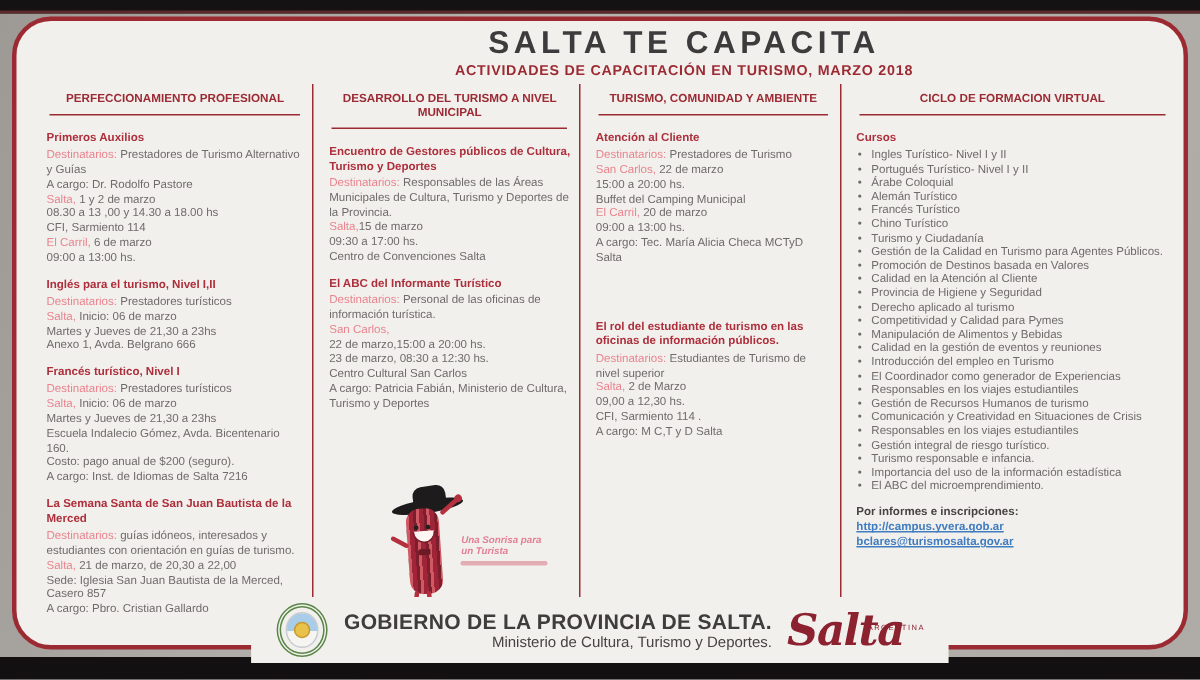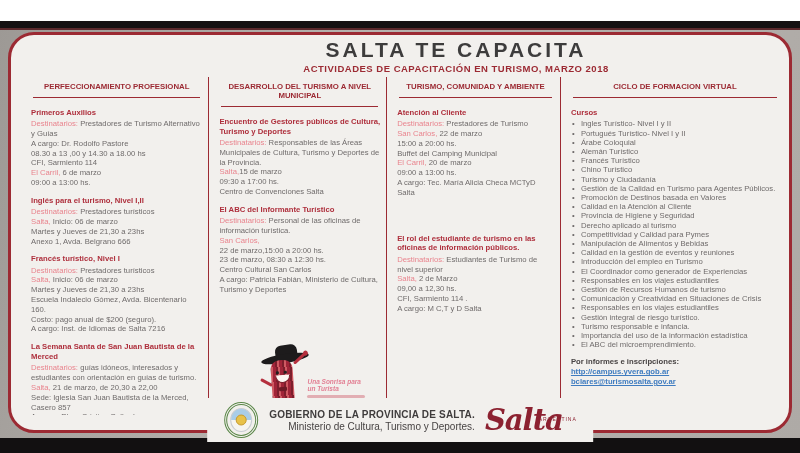--- a/index.html
+++ b/index.html
@@ -1,17 +1,17 @@
 <!DOCTYPE html>
 <html><head>
 <meta charset="utf-8">
 <style>
   html,body { margin:0; padding:0; width:800px; height:453px; overflow:hidden;
               font-family:"Liberation Sans", sans-serif; }
-  .stage { position:absolute; inset:0; background:linear-gradient(105deg,#9d9995,#b7b3af 40%,#aeaaa6);margin-top:21px; }
+  .stage { position:absolute; inset:0; background:linear-gradient(105deg,#9d9995,#b7b3af 40%,#aeaaa6); }
   .letterbox-top { position:absolute; top:0; left:0; right:0; height:7px; background:#151213; border-bottom:2px solid #5c2a2d; z-index:8; }
   .letterbox-bottom { position:absolute; bottom:0; left:0; right:0; height:15px; background:#121011; z-index:3; }
 
   .card { position:absolute; left:8px; right:8px; top:11px; bottom:20px;
           background:#f2f0ed; border:3px solid #9c2a33; border-radius:26px; }
 
   .poster-header { text-align:center; padding:3px 0 0 112px; }
   .poster-title { font-size:21px; font-weight:700; letter-spacing:3px; color:#3d3c3c; line-height:23px; }
   .poster-subtitle { font-size:9.5px; font-weight:700; letter-spacing:.5px; color:#9c2a33; margin-top:2px; }
 
@@ -57,21 +57,21 @@
   
   .footer { position:absolute; left:50%; bottom:11px; transform:translateX(-50%); z-index:6;
             display:flex; align-items:center; gap:10px; background:#f2f0ed; padding:2px 16px; white-space:nowrap; }
   .emblem { position:relative; width:36px; height:40px; flex:0 0 auto; }
   .emblem-ring { position:absolute; inset:2px 1px; border-radius:50%; border:3px double #5a8748; }
   .emblem-core { position:absolute; inset:8px 7px; border-radius:50%; border:1px solid #c8cdd2;
                  background:linear-gradient(#a9cde8 52%, #f6f5f1 52%); }
   .emblem-sun { position:absolute; width:9px; height:9px; border-radius:50%; background:#e8c24a; border:1px solid #c79a2e;
                 left:50%; top:50%; transform:translate(-50%,-50%); }
   .gov-text { text-align:right; }
-  .gov-line1 { font-size:10px; font-weight:700; color:#3f3c3c; letter-spacing:.2px; }
+  .gov-line1 { font-size:14px; font-weight:700; color:#3f3c3c; letter-spacing:.2px; }
   .gov-line2 { font-size:10px; font-weight:400; color:#474343; margin-top:1px; }
   .salta-brand { position:relative; font-family:"DejaVu Serif", serif; font-style:italic; font-weight:700;
                  font-size:29px; color:#8c2130; letter-spacing:-1px; padding-right:14px; line-height:30px; }
   .salta-brand-sub { position:absolute; right:0; bottom:1px; font-family:"Liberation Sans",sans-serif; font-style:normal;
                      font-weight:400; font-size:5px; letter-spacing:1px; color:#8c2130; }
 </style>
 </head>
 <body>
 
 <div class="stage">
@@ -80,20 +80,21 @@
       <div class="poster-title">SALTA TE CAPACITA</div>
       <div class="poster-subtitle">ACTIVIDADES DE CAPACITACIÓN EN TURISMO,  MARZO 2018</div>
     </div>
     <div class="cols" id="cols">
         <div class="column">
           <div class="col-header">PERFECCIONAMIENTO PROFESIONAL</div>
           <div class="block">
             <div class="block-title">Primeros Auxilios</div>
             <div class="line"><span class="seg-label">Destinatarios: </span><span class="seg-plain">Prestadores de Turismo Alternativo y Guías</span></div>
             <div class="line"><span class="seg-plain">A cargo: Dr. Rodolfo Pastore</span></div>
+            <div class="line"><span class="seg-label">Salta, </span><span class="seg-plain">1 y 2 de marzo</span></div>
             <div class="line"><span class="seg-plain">08.30 a 13 ,00 y 14.30 a 18.00 hs</span></div>
             <div class="line"><span class="seg-plain">CFI, Sarmiento 114</span></div>
             <div class="line"><span class="seg-label">El Carril, </span><span class="seg-plain">6 de marzo</span></div>
             <div class="line"><span class="seg-plain">09:00 a 13:00 hs.</span></div>
           </div>
           <div class="block">
             <div class="block-title">Inglés para el turismo, Nivel I,II</div>
             <div class="line"><span class="seg-label">Destinatarios: </span><span class="seg-plain">Prestadores turísticos</span></div>
             <div class="line"><span class="seg-label">Salta, </span><span class="seg-plain">Inicio: 06 de marzo</span></div>
             <div class="line"><span class="seg-plain">Martes y Jueves de 21,30 a 23hs</span></div>

